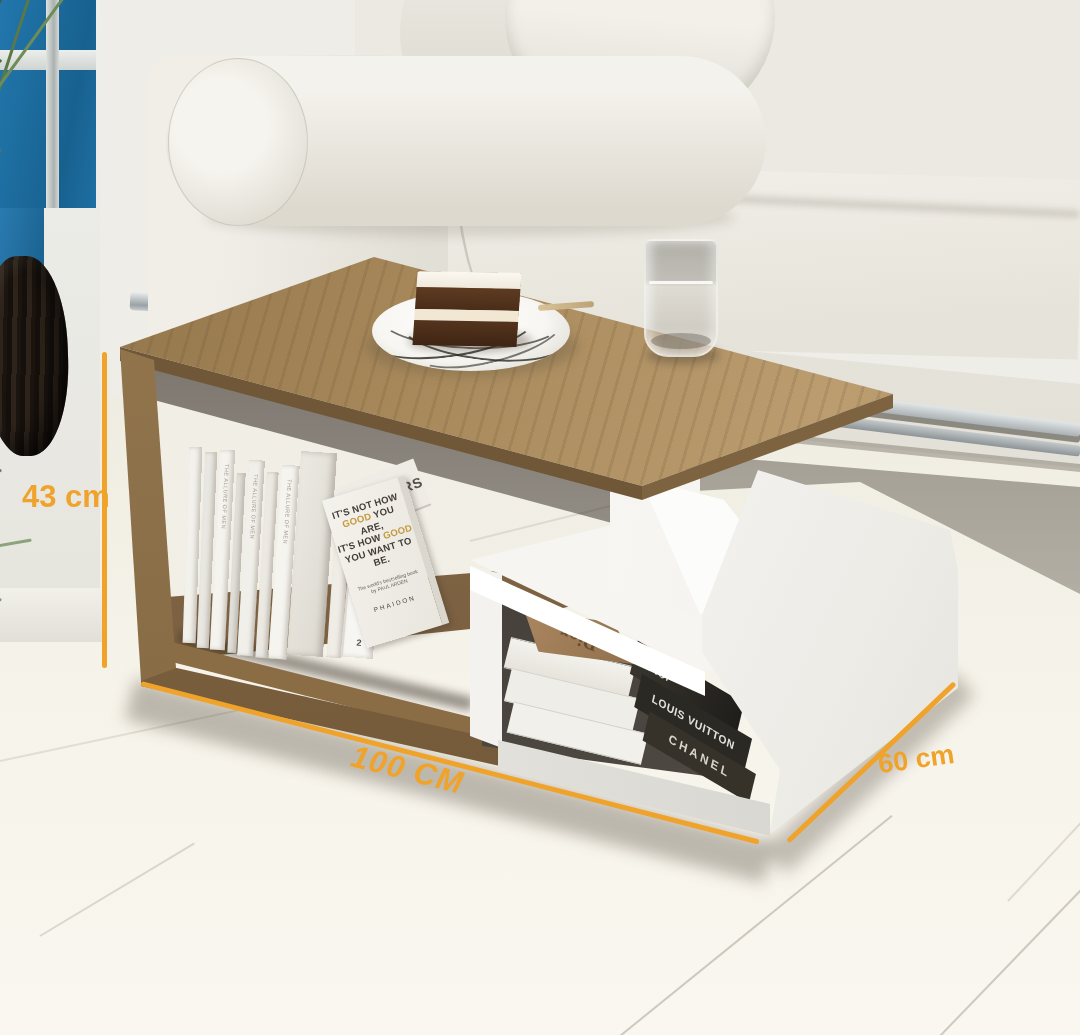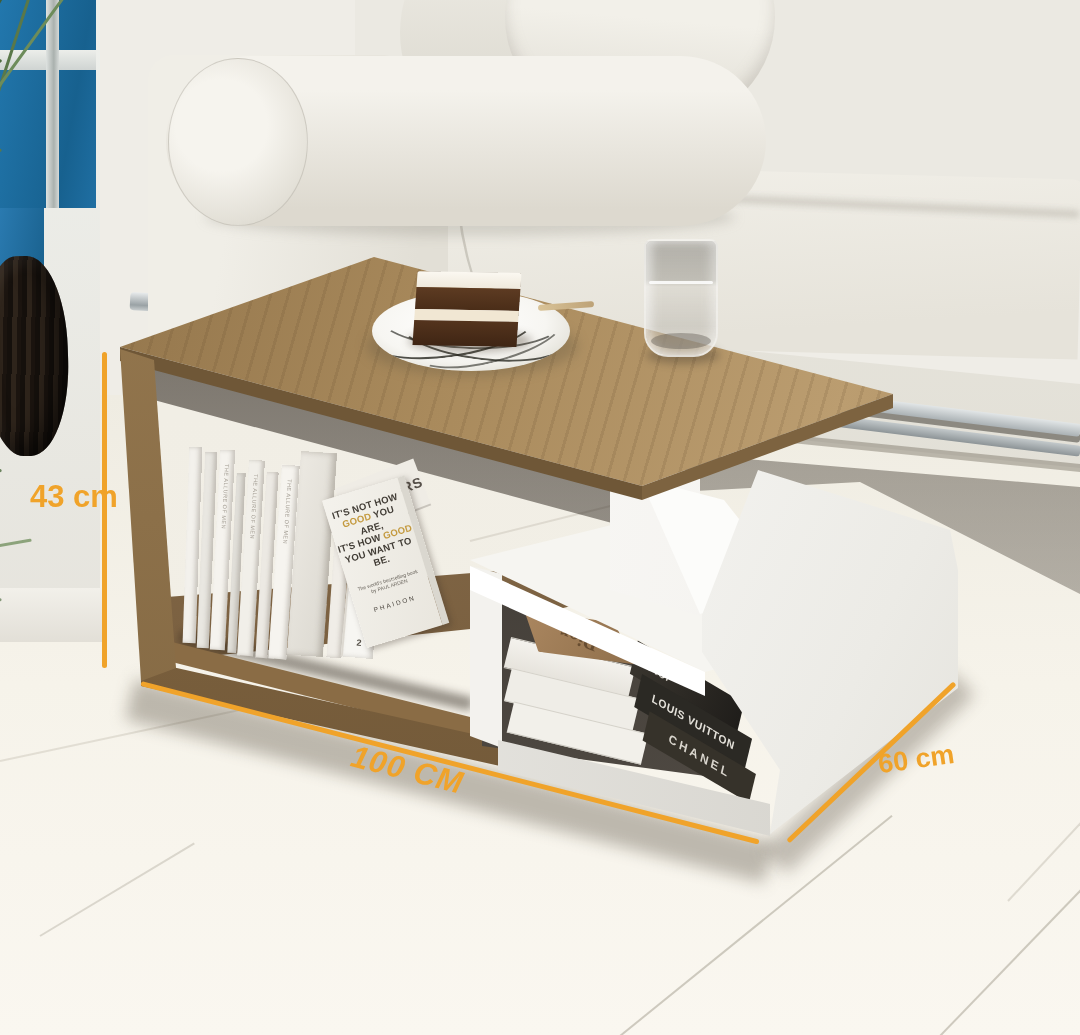--- a/index.html
+++ b/index.html
@@ -179,19 +179,19 @@
   </div>
   <div class="abs blur4" style="left:646px;top:346px;width:74px;height:18px;border-radius:50%;background:rgba(50,45,38,.32);"></div>
   <div class="abs" style="left:644px;top:239px;width:74px;height:118px;border-radius:8px 8px 24px 24px;border:2px solid rgba(245,244,240,.8);box-sizing:border-box;
               background:linear-gradient(180deg,rgba(130,128,122,.55) 0%,rgba(150,148,140,.5) 34%,rgba(215,212,204,.6) 40%,rgba(185,182,174,.5) 75%,rgba(225,222,214,.65) 100%);
               box-shadow:inset 6px 0 10px rgba(255,255,255,.5),inset -6px 0 10px rgba(255,255,255,.35);">
     <div style="position:absolute;left:3px;top:40px;width:64px;height:3px;background:rgba(255,255,255,.85);border-radius:2px;"></div>
     <div style="position:absolute;left:5px;top:92px;width:60px;height:16px;border-radius:50%;background:rgba(90,85,78,.4);"></div>
   </div>
 
   <div class="dim-line" style="left:102px;top:352px;width:5px;height:316px;"></div>
-  <div class="dim-label" style="left:30px;top:479px;font-size:31px;">43 cm</div>
+  <div class="dim-label" style="left:22px;top:479px;font-size:31px;">43 cm</div>
   <div class="dim-line" style="left:141px;top:681px;width:638px;height:5px;transform:rotate(14.4deg);"></div>
   <div class="dim-label" style="left:350px;top:752px;font-size:31px;font-style:italic;font-weight:600;letter-spacing:1px;transform:rotate(14.2deg);">100 CM</div>
   <div class="dim-line" style="left:788px;top:839px;width:230px;height:5px;transform:rotate(-43.5deg);"></div>
   <div class="dim-label" style="left:878px;top:744px;font-size:27px;transform:rotate(-8deg);">60 cm</div>
 
 </div>
 
 </body></html>

